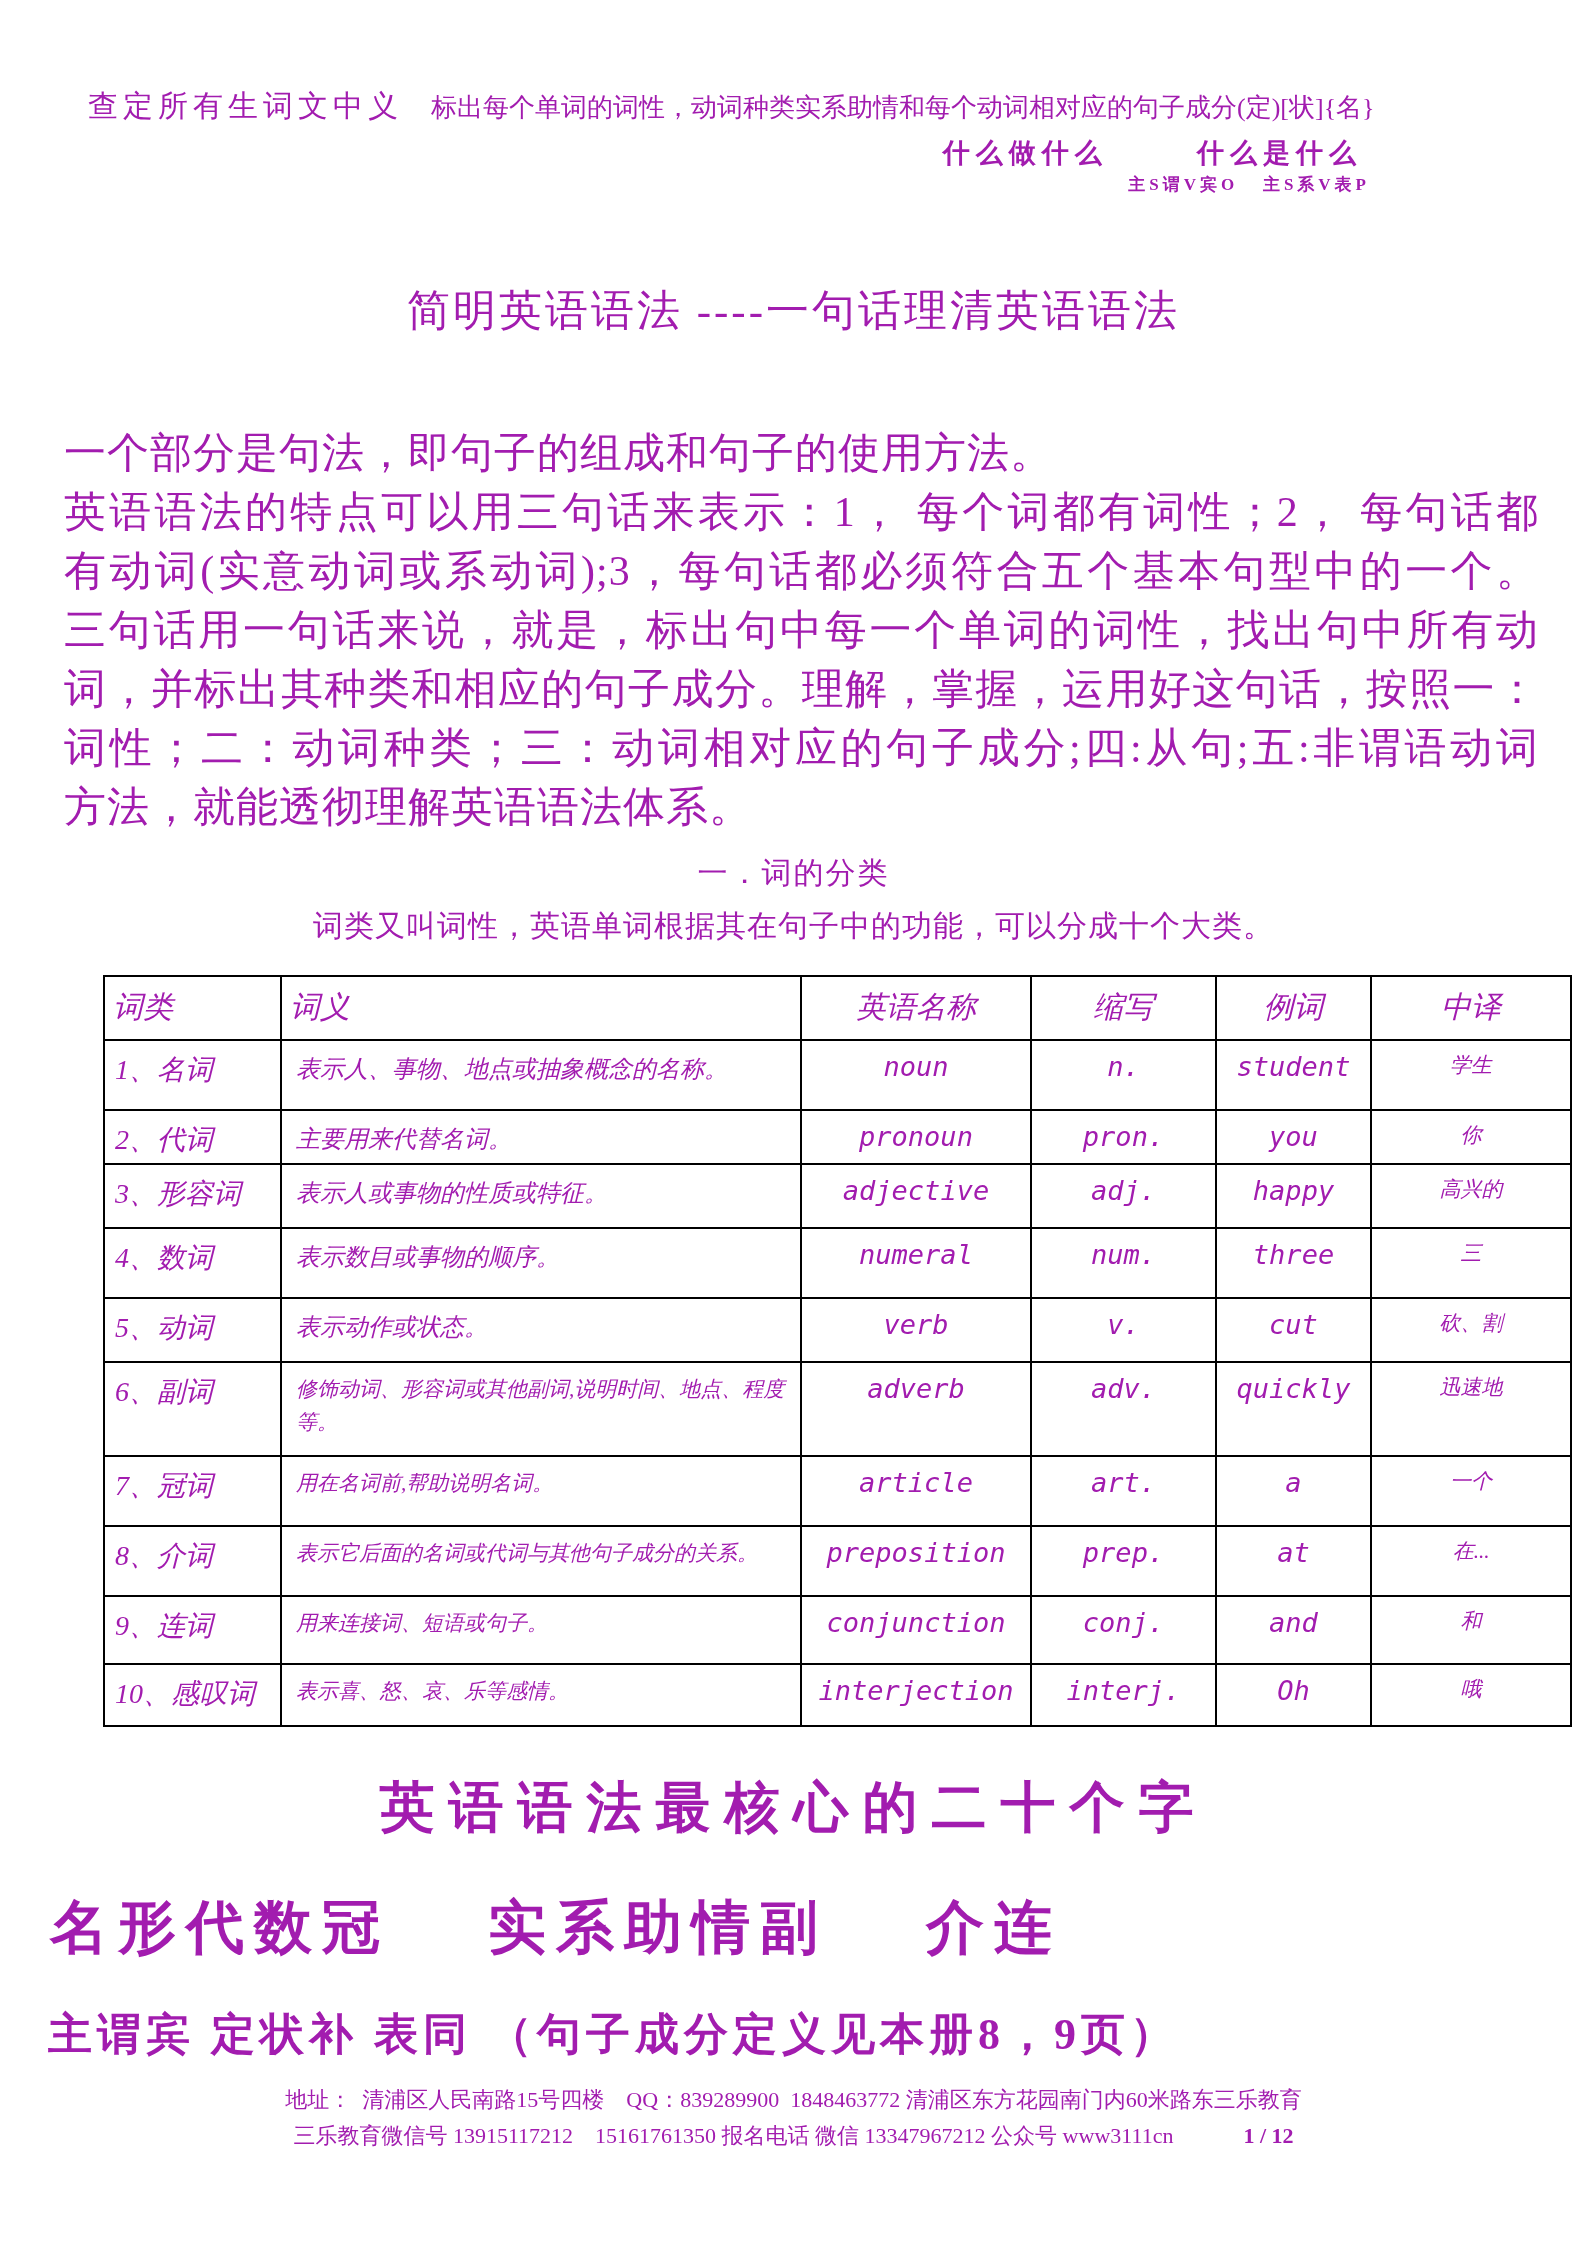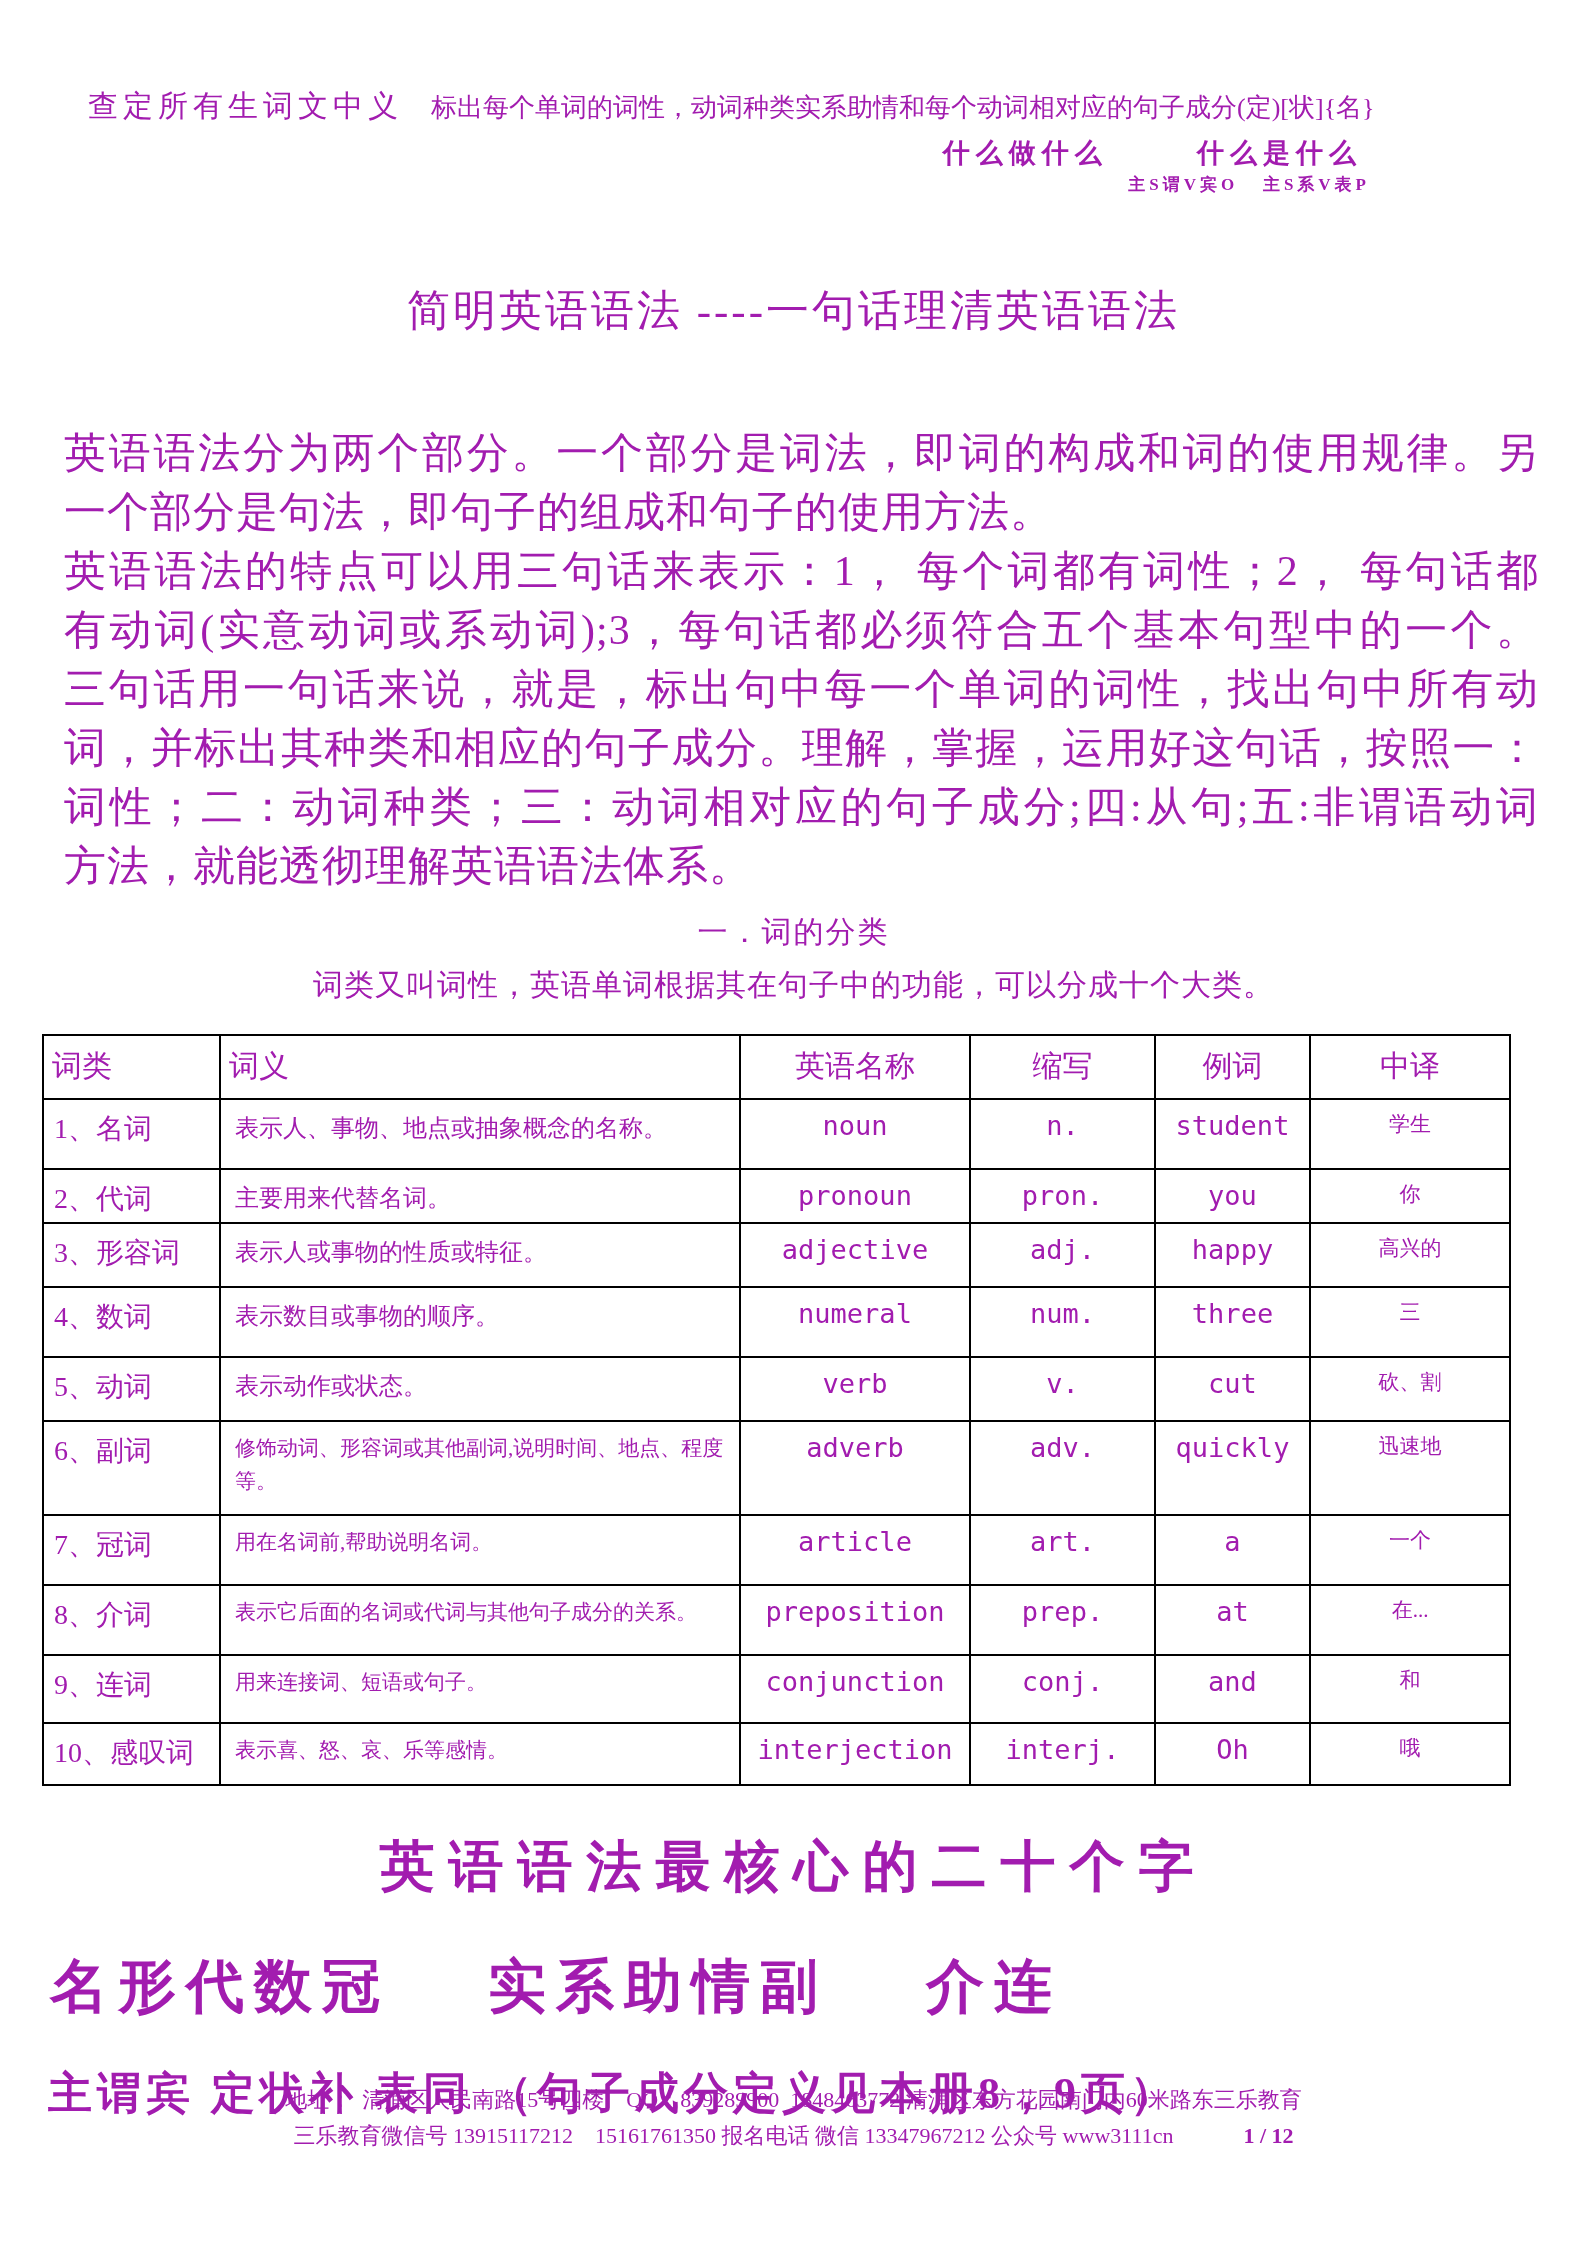--- a/index.html
+++ b/index.html
@@ -22,21 +22,21 @@
   
   .doc-title { margin-top:86px; text-align:center; font-size:43px; letter-spacing:3px; }
   
   .paragraphs { margin:84px 48px 0 64px; }
   .para-line { font-size:42px; line-height:59px; letter-spacing:1px; }
   .para-line.full { text-align:justify; text-align-last:justify; }
   
   .section-heading { margin-top:16px; text-align:center; font-size:30px; letter-spacing:2px; }
   .section-subtitle { margin-top:12px; text-align:center; font-size:30px; letter-spacing:1px; }
   
-  .pos-table { margin:28px 0 0 42px; width:1467px; border-collapse:collapse; table-layout:fixed; }
+  .pos-table { margin:28px 0 0 103px; width:1467px; border-collapse:collapse; table-layout:fixed;font-style:italic; }
   .pos-table th, .pos-table td { border:2px solid #000; vertical-align:top; padding:10px 8px 4px 8px; overflow:hidden; }
   .pos-table th { font-size:30px; font-weight:normal; height:64px; }
   .th-cls, .th-def { text-align:left; padding-left:16px; }
   .th-en { text-align:center; }
   .th-abbr, .th-ex, .th-zh { text-align:center; }
   td.c-cls { font-size:28px; text-align:left; padding-left:10px; white-space:nowrap; }
   td.c-def { font-size:24px; text-align:left; padding-left:14px; line-height:1.55; }
   tr.small td.c-def { font-size:21px; }
   td.c-en, td.c-abbr, td.c-ex { font-family:"DejaVu Sans Mono","Liberation Mono",monospace; font-size:27px; text-align:center; }
   td.c-zh { font-size:21px; text-align:center; }
@@ -57,21 +57,20 @@
 
   <div class="header">
     <div class="header-line1"><span class="lead">查定所有生词文中义</span><span>标出每个单词的词性，动词种类实系助情和每个动词相对应的句子成分(定)[状]{名}</span></div>
     <div class="header-line2">什么做什么       什么是什么</div>
     <div class="header-line3">主S谓V宾O   主S系V表P</div>
   </div>
 
   <div class="doc-title">简明英语语法 ----一句话理清英语语法</div>
 
   <div class="paragraphs">
-      <div class="para-line full">英语语法分为两个部分。一个部分是词法，即词的构成和词的使用规律。另</div>
       <div class="para-line">一个部分是句法，即句子的组成和句子的使用方法。</div>
       <div class="para-line full">英语语法的特点可以用三句话来表示：1， 每个词都有词性；2， 每句话都</div>
       <div class="para-line full">有动词(实意动词或系动词);3，每句话都必须符合五个基本句型中的一个。</div>
       <div class="para-line full">三句话用一句话来说，就是，标出句中每一个单词的词性，找出句中所有动</div>
       <div class="para-line full">词，并标出其种类和相应的句子成分。理解，掌握，运用好这句话，按照一：</div>
       <div class="para-line full">词性；二：动词种类；三：动词相对应的句子成分;四:从句;五:非谓语动词</div>
       <div class="para-line">方法，就能透彻理解英语语法体系。</div>
     </div>
 
   <div class="section-heading">一．词的分类</div>

